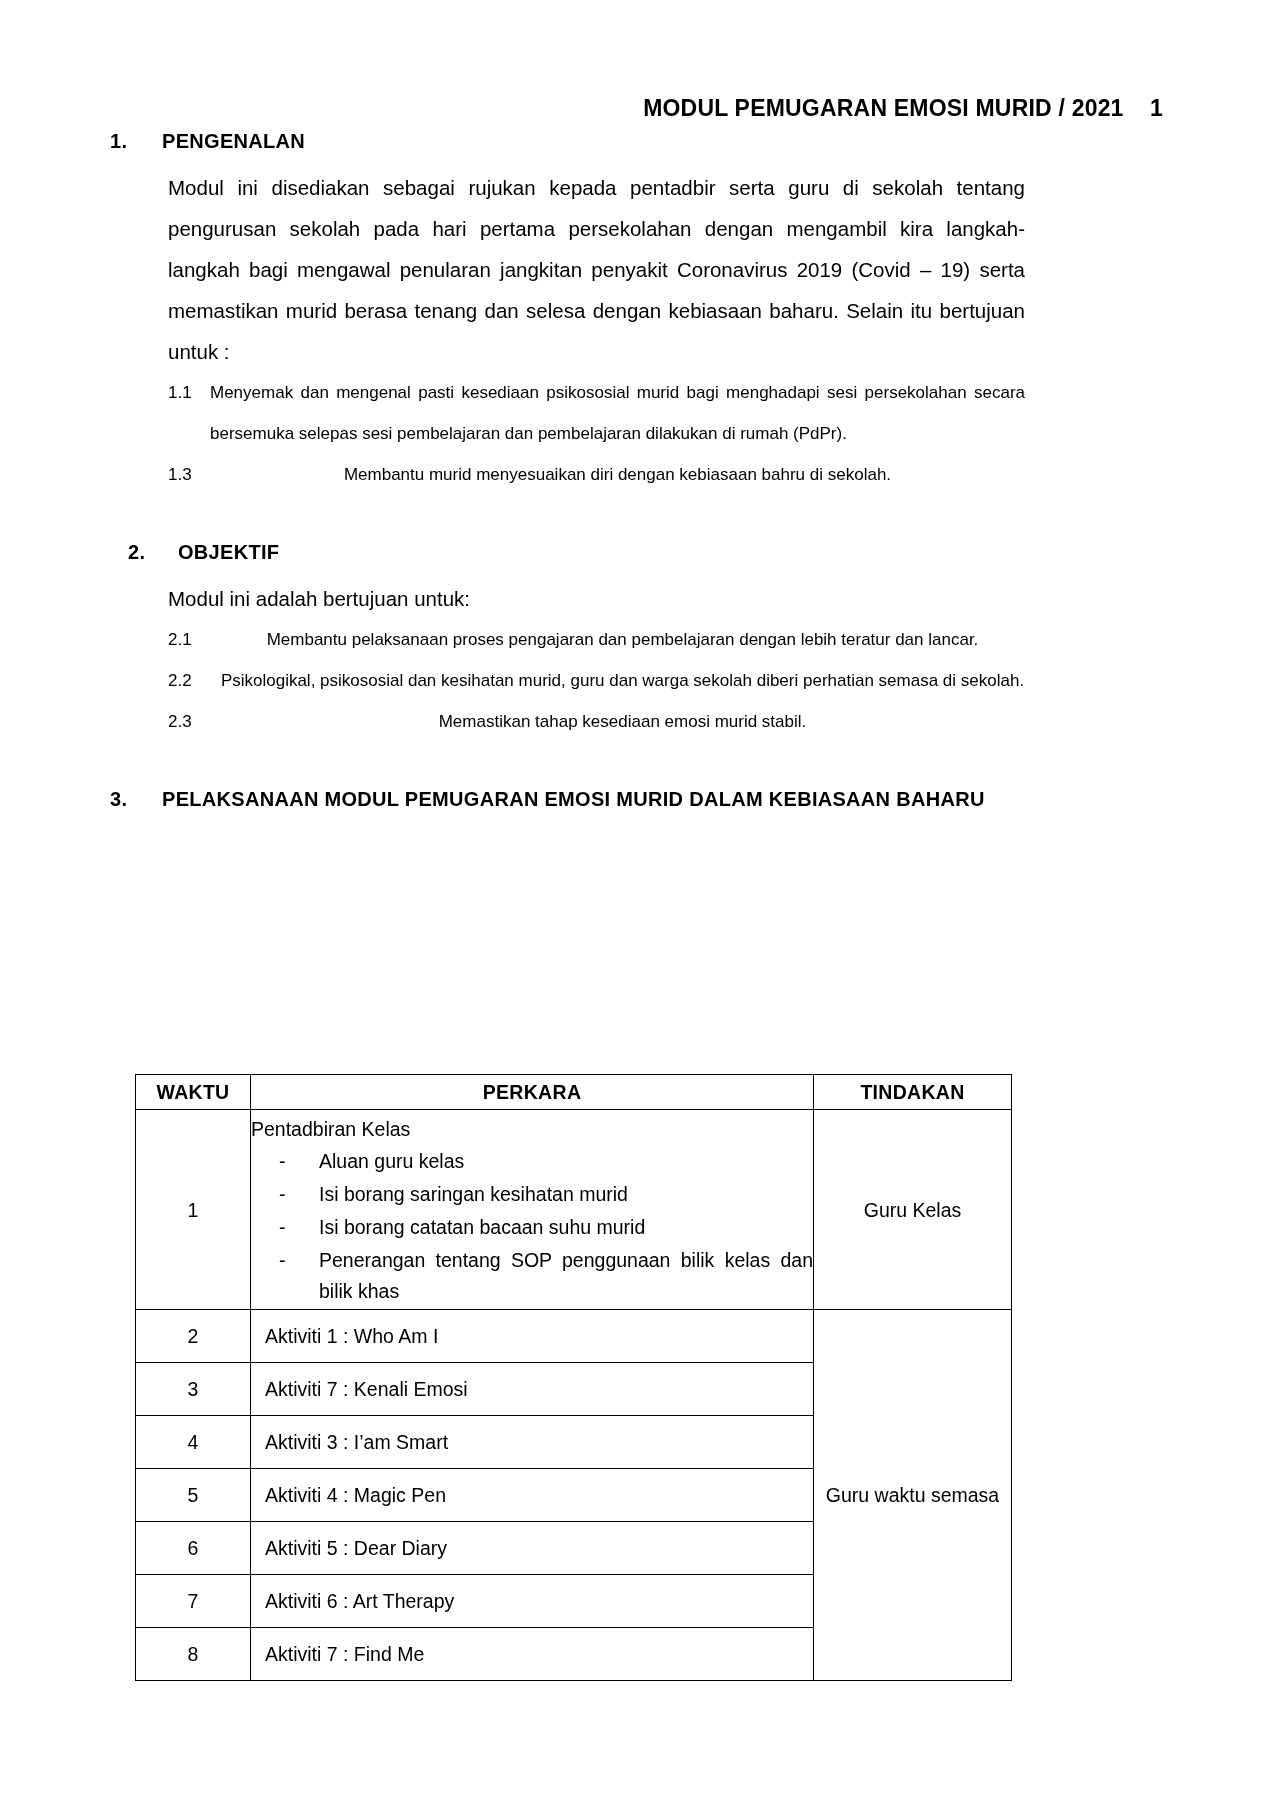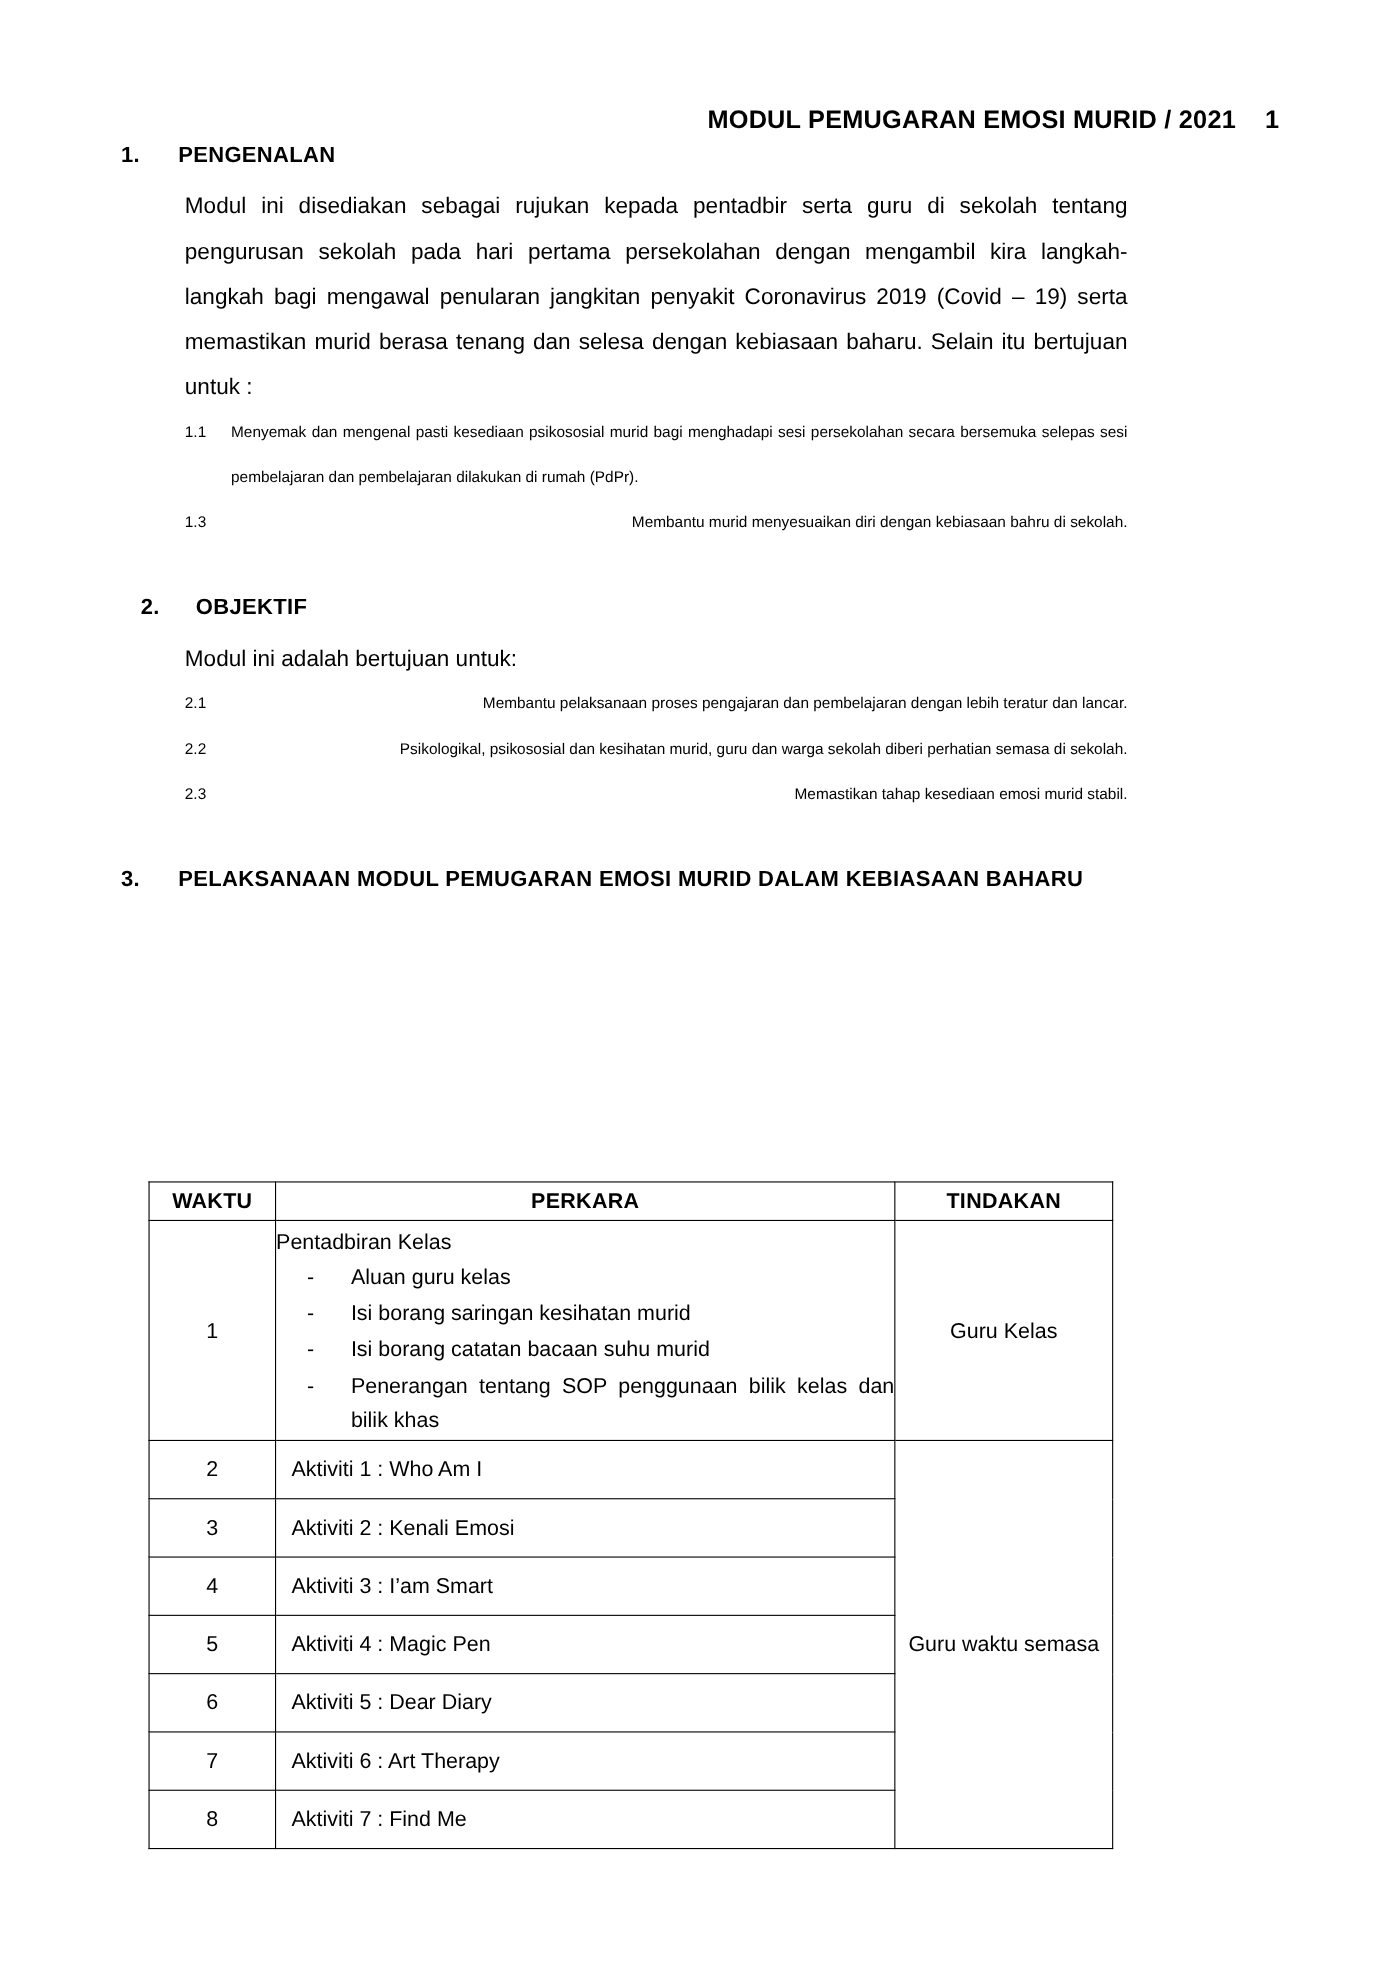--- a/index.html
+++ b/index.html
@@ -61,35 +61,35 @@
     line-height: 41px;
     text-align: justify;
     text-justify: inter-word;
     margin: 0 0 0 0;
     padding-left: 58px;
   }
   .para.nojust { text-align: left; }
 
   .sub {
     display: flex;
-    font-size: 14px;
+    font-size: 17px;
     line-height: 41px;
     padding-left: 58px;
   }
   .sub .lbl {
     flex: 0 0 auto;
     width: 42px;
   }
   .sub.wide .lbl { width: 52px; }
   .sub .body {
     flex: 1 1 auto;
     text-align: justify;
     text-justify: inter-word;
   }
-  .sub .body.nojust { text-align: right; }
+  .sub .body.nojust { text-align: center; }
   .spacer-lg { height: 46px; }
 
   
   .tbl-wrap {
     position: absolute;
     top: 1074px;
     left: 135px;
     width: 876px;
   }
   table.modul {
@@ -249,21 +249,21 @@
         </tr>
 
         <tr>
           <td class="waktu">2</td>
           <td class="perkara single">Aktiviti 1 : Who Am I</td>
           <td class="tindakan" rowspan="7">Guru waktu semasa</td>
         </tr>
 
         <tr>
           <td class="waktu">3</td>
-          <td class="perkara single">Aktiviti 2 : Kenali Emosi</td>
+          <td class="perkara single">Aktiviti 7 : Kenali Emosi</td>
         </tr>
 
         <tr>
           <td class="waktu">4</td>
           <td class="perkara single">Aktiviti 3 : I’am Smart</td>
         </tr>
 
         <tr>
           <td class="waktu">5</td>
           <td class="perkara single">Aktiviti 4 : Magic Pen</td>

